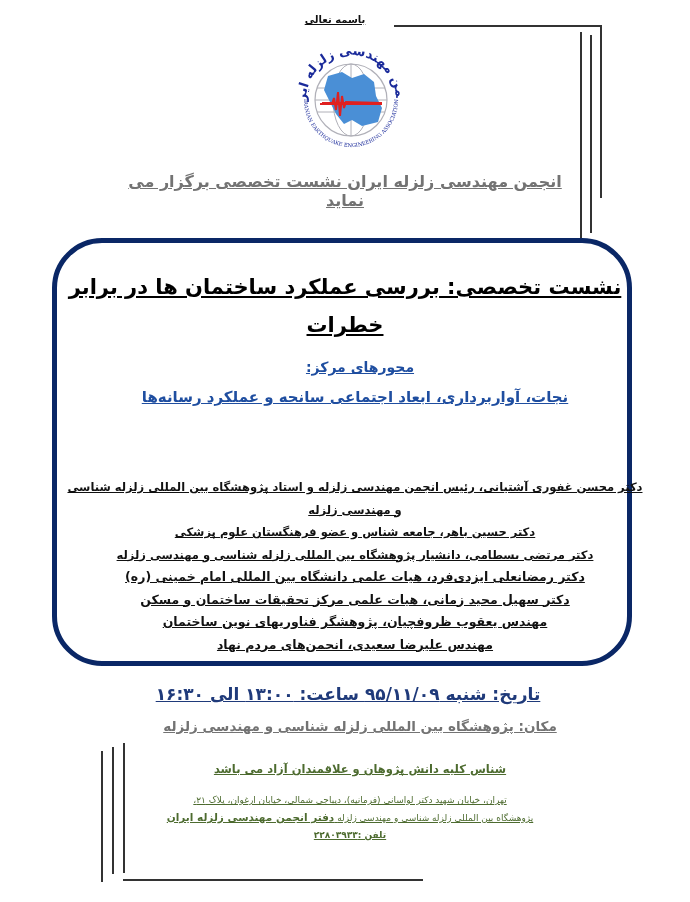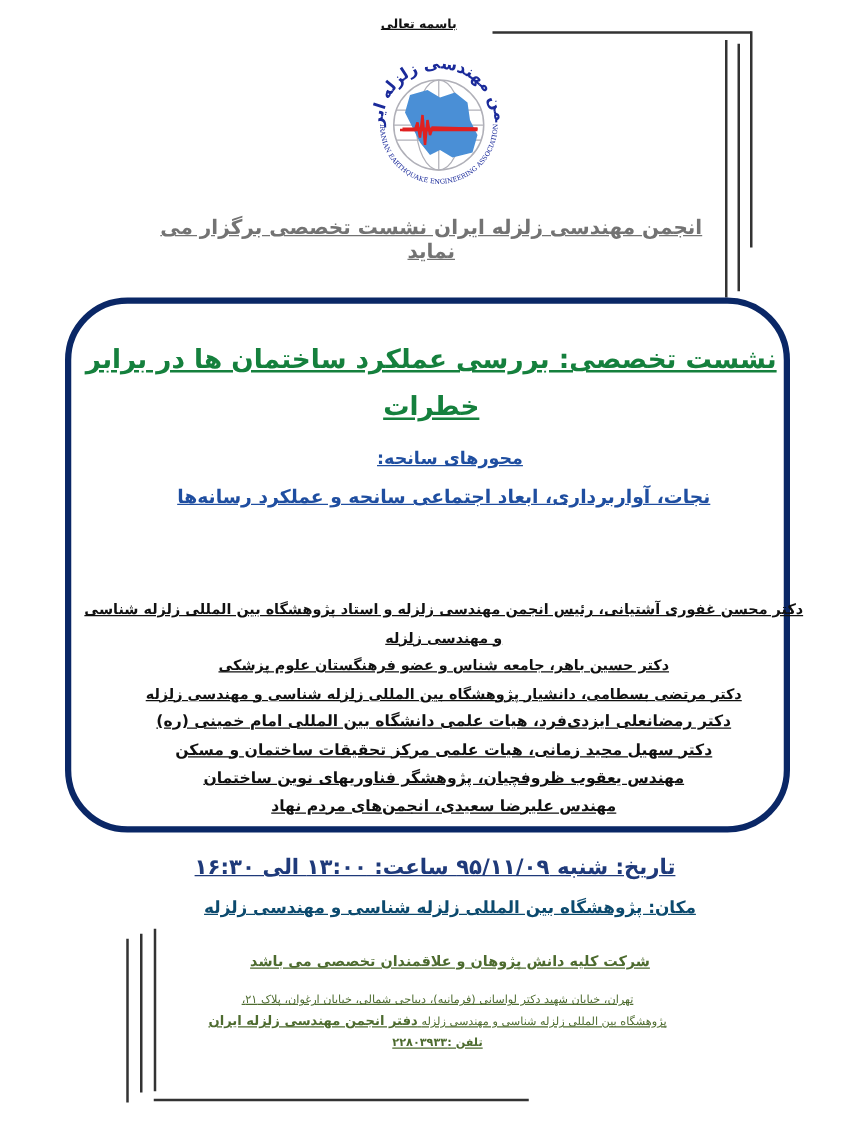--- a/index.html
+++ b/index.html
@@ -6,27 +6,27 @@
     body { width:690px; height:902px; position:relative; overflow:hidden;
            font-family:"DejaVu Sans", sans-serif; }
     .abs { position:absolute; }
     .line { position:absolute; background:#333; }
     .rtl { direction:rtl; text-align:center; unicode-bidi:embed;text-decoration:underline; }
     .bismillah { left:260px; top:14px; width:150px; font-size:10px; color:#111; font-weight:bold; }
     .logo { left:292px; top:38px; width:118px; height:118px; }
     .org-line { left:110px; top:172px; width:470px; font-size:16px; font-weight:bold; color:#737373; }
     .box { left:52px; top:238px; width:580px; height:428px; border:5px solid #0a2766;
            border-radius:50px; box-sizing:border-box; }
-    .title { left:58px; top:268px; width:574px; font-size:21px; font-weight:bold; color:#15803d; line-height:38px; }
+    .title { left:58px; top:268px; width:574px; font-size:21px; font-weight:bold; color:#000000; line-height:38px; }
     .axes-heading { left:80px; top:359px; width:560px; font-size:14px; font-weight:bold; color:#1f4ea0; }
     .axes-text { left:62px; top:384px; width:586px; font-size:15px; font-weight:bold; color:#1f4ea0; line-height:26px; }
     .speakers { left:62px; top:476px; width:586px; font-size:11.5px; font-weight:bold; color:#111; line-height:22.5px; }
     .speakers div:nth-child(n+4) { font-size:12.5px; }
     .date-line { left:138px; top:684px; width:420px; font-size:17px; font-weight:bold; color:#1f3a7a; }
-    .place-line { left:150px; top:718px; width:420px; font-size:13.5px; font-weight:bold; color:#0c4a6e; }
+    .place-line { left:150px; top:718px; width:420px; font-size:13.5px; font-weight:bold; color:#737373; }
     .free-line { left:150px; top:762px; width:420px; font-size:11.5px; font-weight:bold; color:#4d6b2f; }
     .address { left:150px; top:792px; width:400px; font-size:9px; color:#4d6b2f; line-height:17px; }
     .address div:nth-child(2) b { font-size:10.5px; }
   </style>
 </head>
 <body>
 
 <div class="line" style="left:394px; top:25px; width:207px; height:2px;"></div>
 <div class="line" style="left:600px; top:25px; width:2px; height:173px;"></div>
 <div class="line" style="left:590px; top:35px; width:2px; height:198px;"></div>
@@ -64,39 +64,39 @@
 </div>
 
 <div class="abs rtl org-line">انجمن مهندسی زلزله ایران نشست تخصصی برگزار می نماید</div>
 
 <div class="abs box"></div>
 
 <div class="abs rtl title">
   <div>نشست تخصصی: بررسی عملکرد ساختمان ها در برابر خطرات</div>
 </div>
 
-<div class="abs rtl axes-heading">محورهای سانحه:</div>
+<div class="abs rtl axes-heading">محورهای مرکز:</div>
 
 <div class="abs rtl axes-text">
   <div>نجات، آواربرداری، ابعاد اجتماعی سانحه و عملکرد رسانه‌ها</div>
 </div>
 
 <div class="abs rtl speakers">
   <div>دکتر محسن غفوری آشتیانی، رئیس انجمن مهندسی زلزله و استاد پژوهشگاه بین المللی زلزله شناسی و مهندسی زلزله</div>
   <div>دکتر حسین باهر، جامعه شناس و عضو فرهنگستان علوم پزشکی</div>
   <div>دکتر مرتضی بسطامی، دانشیار پژوهشگاه بین المللی زلزله شناسی و مهندسی زلزله</div>
   <div>دکتر رمضانعلی ایزدی‌فرد، هیات علمی دانشگاه بین المللی امام خمینی (ره)</div>
   <div>دکتر سهیل مجید زمانی، هیات علمی مرکز تحقیقات ساختمان و مسکن</div>
   <div>مهندس یعقوب ظروفچیان، پژوهشگر فناوریهای نوین ساختمان</div>
   <div>مهندس علیرضا سعیدی، انجمن‌های مردم نهاد</div>
 </div>
 
 <div class="abs rtl date-line">تاریخ:  شنبه ۹۵/۱۱/۰۹  ساعت: ۱۳:۰۰ الی ۱۶:۳۰</div>
 <div class="abs rtl place-line">مکان: پژوهشگاه بین المللی زلزله شناسی و مهندسی زلزله</div>
-<div class="abs rtl free-line">شرکت کلیه دانش پژوهان و علاقمندان تخصصی می باشد</div>
+<div class="abs rtl free-line">شناس کلیه دانش پژوهان و علاقمندان آزاد می باشد</div>
 
 <div class="abs rtl address">
   <div>تهران، خیابان شهید دکتر لواسانی (فرمانیه)، دیباجی شمالی، خیابان ارغوان، پلاک ۲۱،</div>
   <div>
     <span>پژوهشگاه بین المللی زلزله شناسی و مهندسی زلزله</span>
     <b>دفتر انجمن مهندسی زلزله ایران</b>
   </div>
   <div style="font-weight:bold;">تلفن :۲۲۸۰۳۹۳۳</div>
 </div>
 

